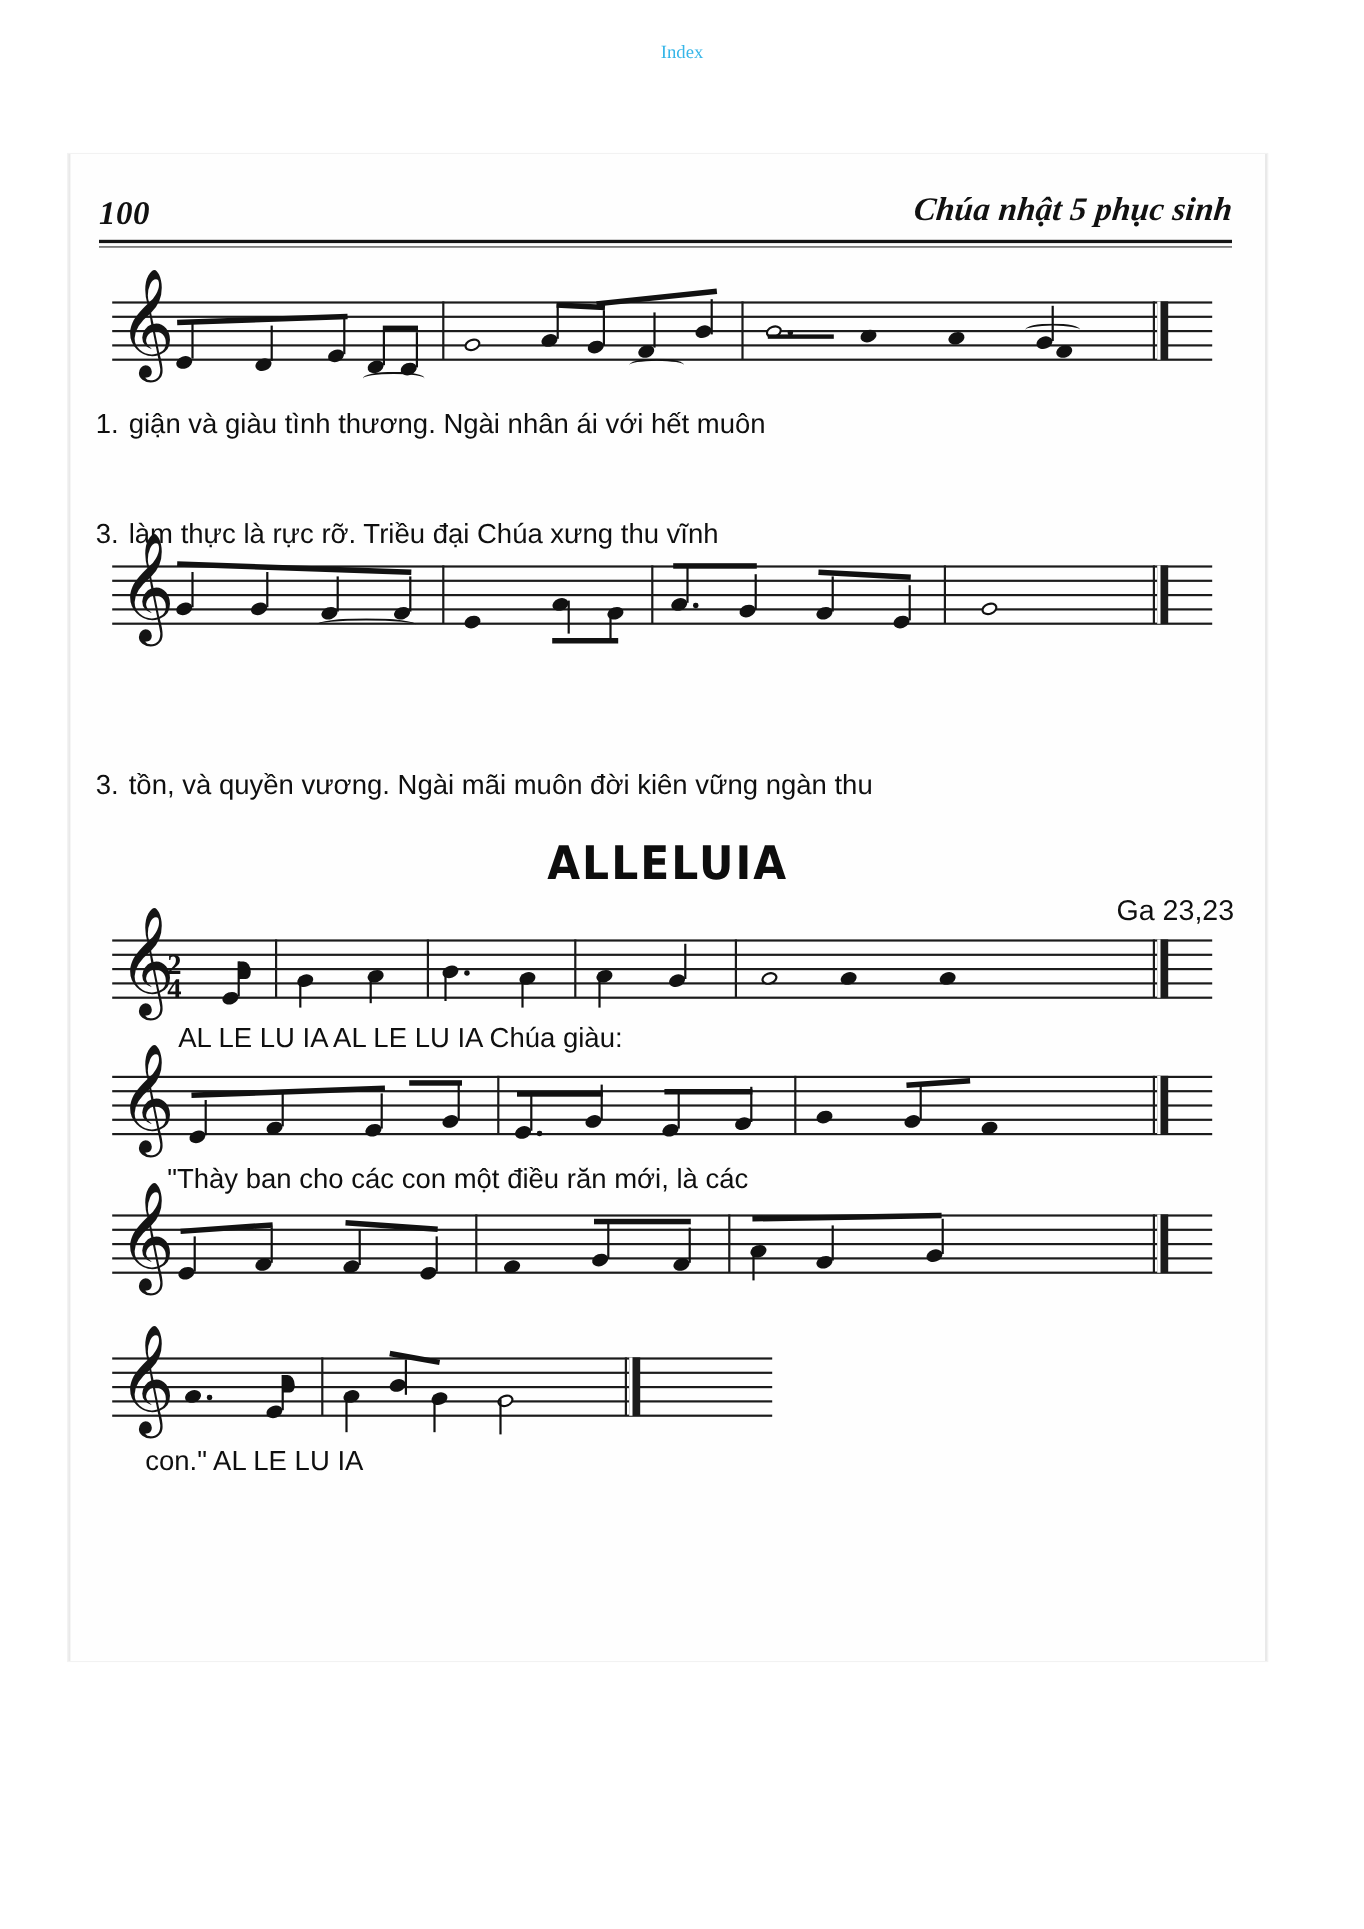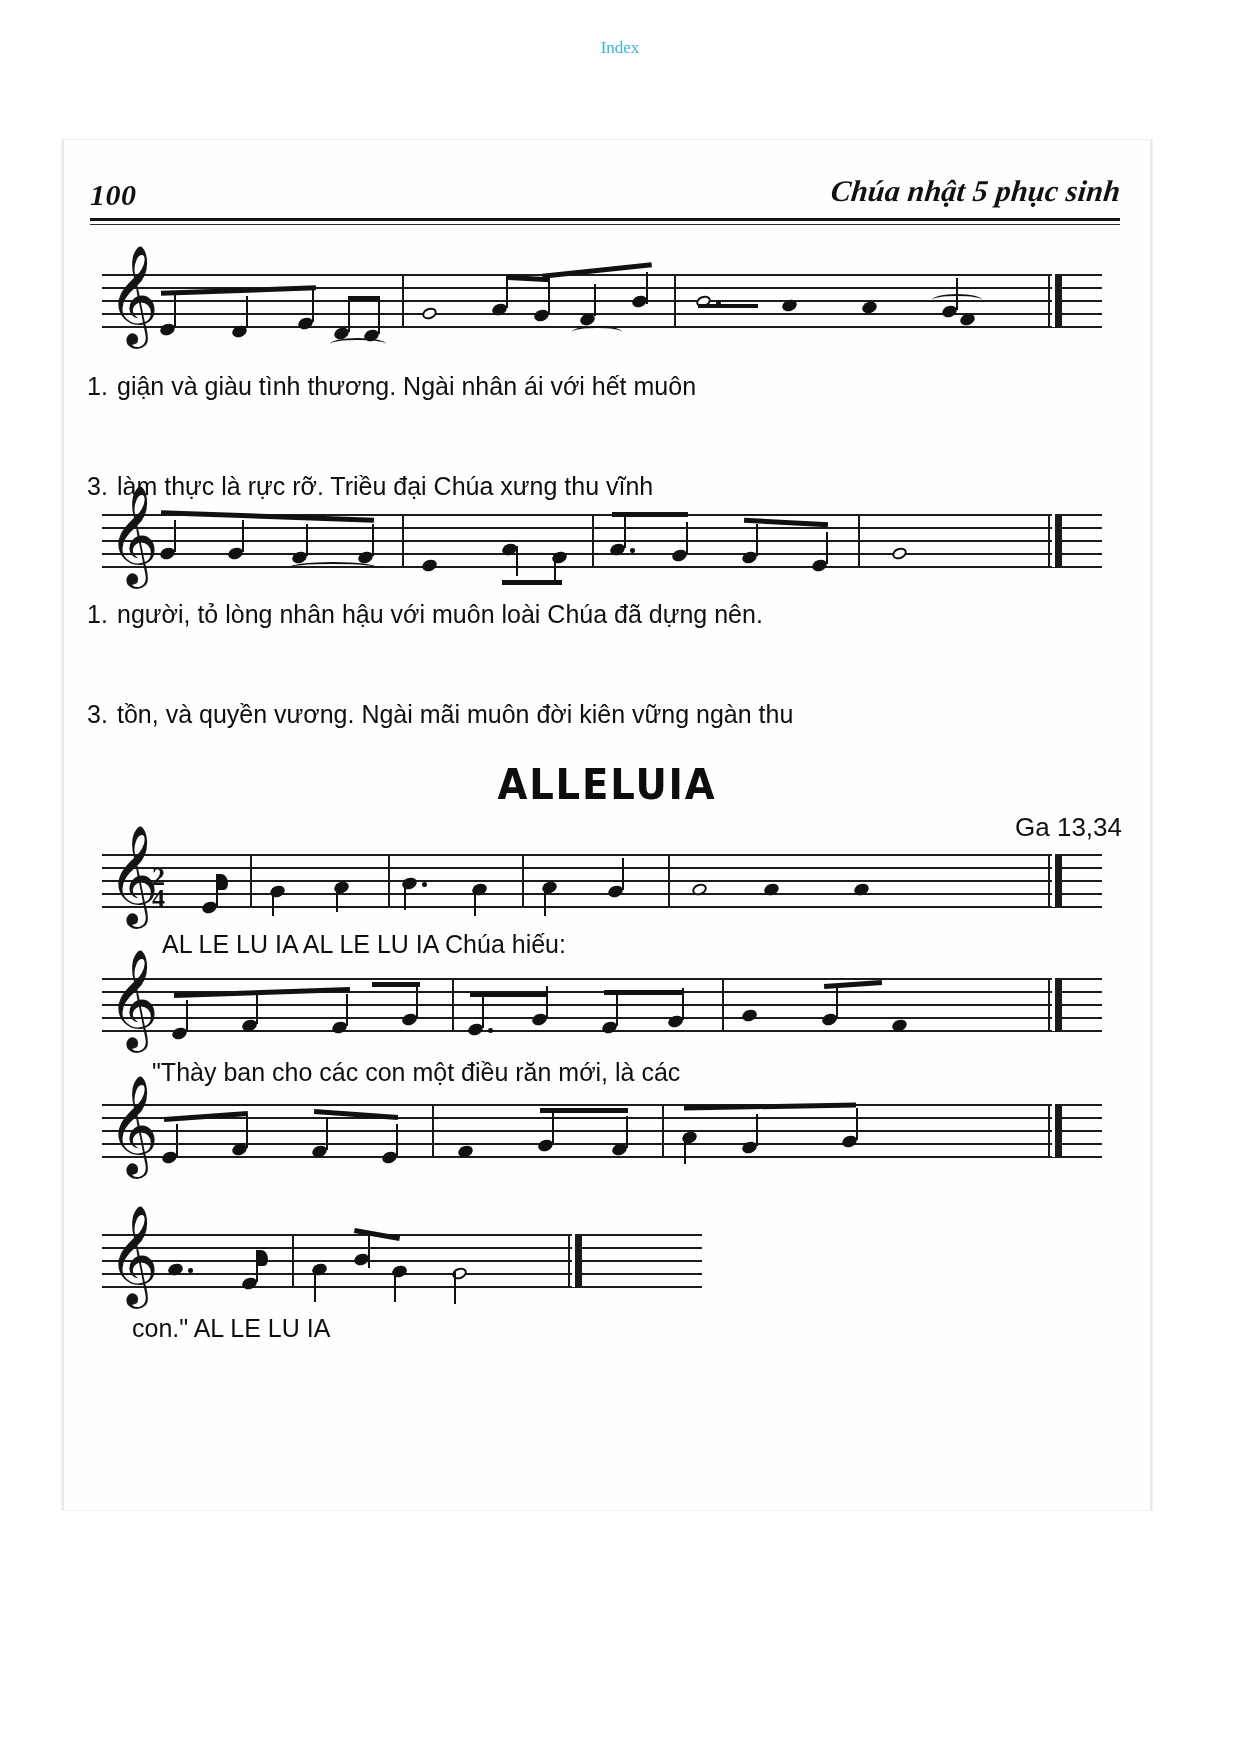--- a/index.html
+++ b/index.html
@@ -373,29 +373,26 @@
     <div class="note" style="left:710px; top:60px;"></div>
     <div class="stem" style="left:724px; top:32px;"></div>
     <div class="beam" style="left:642px; top:20px; width:84px; transform:rotate(3deg);"></div>
 
     <div class="barline" style="left:756px;"></div>
     <div class="note hollow" style="left:790px; top:48px;"></div>
 
     <div class="endbar" style="left:950px;"></div>
   </div>
 
-  <div class="lyrics" style="top:460px;">
-    <span class="verse-num">1.</span><span>người, tỏ lòng  nhân   hậu với  muôn loài   Chúa   đã   dựng nên.</span>
-  </div>
   <div class="lyrics" style="top:560px;">
     <span class="verse-num">3.</span><span>tồn, và  quyền vương. Ngài mãi muôn  đời   kiên vững ngàn  thu</span>
   </div>
 
   <div class="alleluia-title" style="top:620px;">ALLELUIA</div>
-  <div class="ref" style="top:672px;">Ga 13,34</div>
+  <div class="ref" style="top:672px;">Ga 23,23</div>
 
   <div class="staff-block" style="top:700px;">
     <div class="staff-lines">
         <i></i>
         <i></i>
         <i></i>
         <i></i>
         <i></i>
       </div>
     <div class="clef">𝄞</div>
@@ -431,21 +428,21 @@
 
     <div class="barline" style="left:566px;"></div>
 
     <div class="note hollow" style="left:590px; top:44px;"></div>
     <div class="note" style="left:662px; top:44px;"></div>
     <div class="note" style="left:752px; top:44px;"></div>
 
     <div class="endbar" style="left:950px;"></div>
   </div>
 
-  <div class="lyrics" style="top:790px; left:100px;">AL     LE    LU    IA     AL     LE     LU     IA      Chúa    hiếu:</div>
+  <div class="lyrics" style="top:790px; left:100px;">AL     LE    LU    IA     AL     LE     LU     IA      Chúa    giàu:</div>
 
   <div class="staff-block" style="top:824px;">
     <div class="staff-lines">
         <i></i>
         <i></i>
         <i></i>
         <i></i>
         <i></i>
       </div>
     <div class="clef">𝄞</div>

